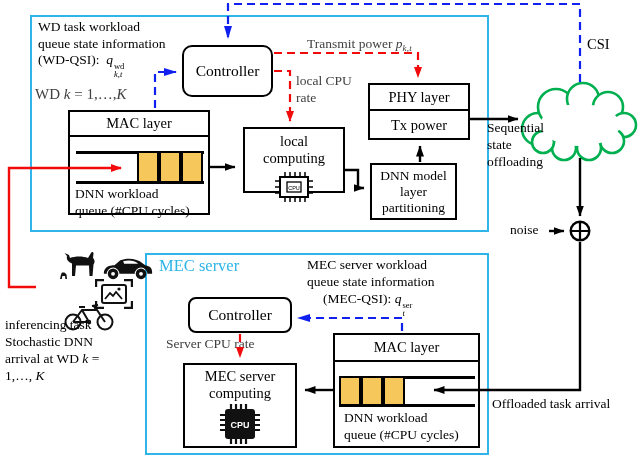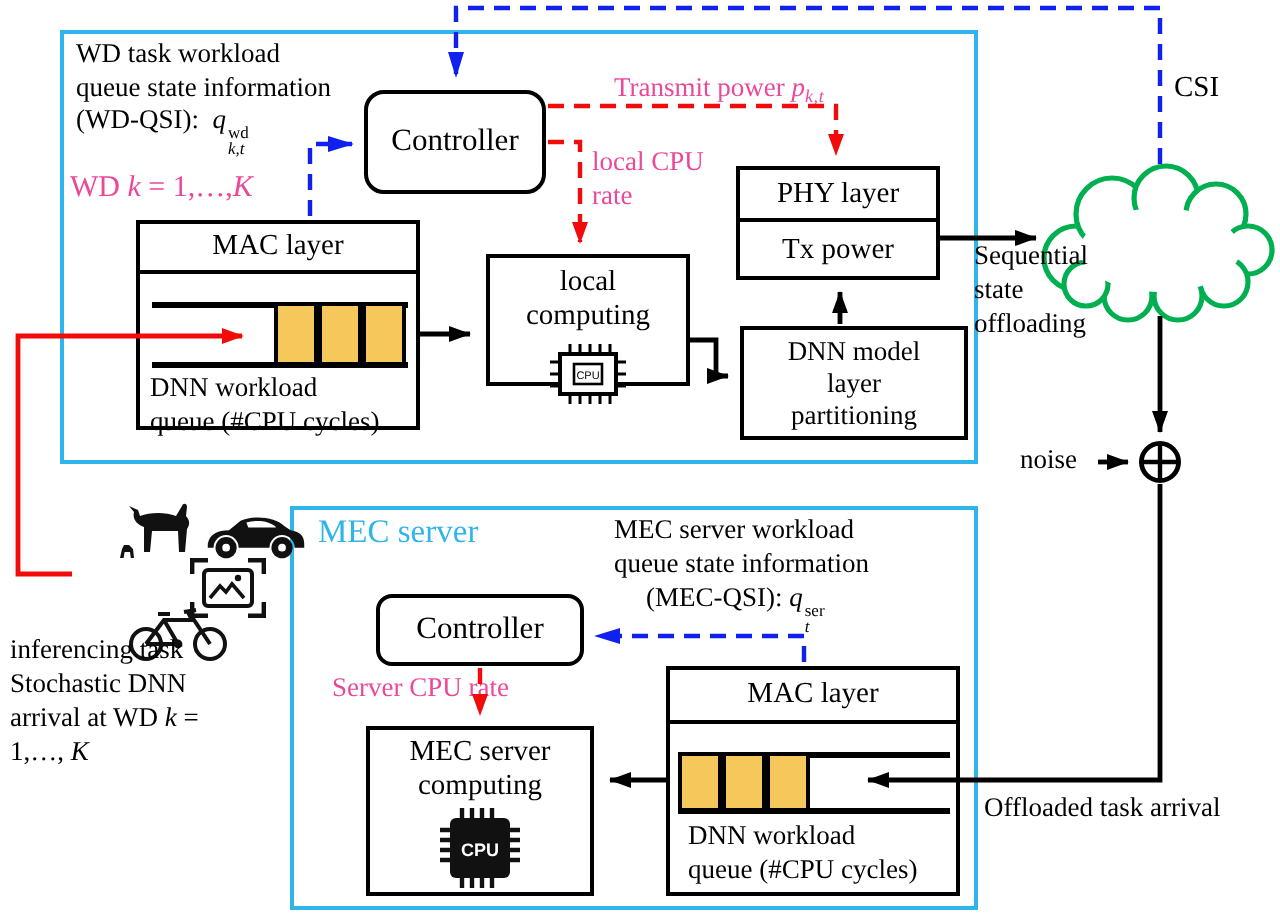--- a/index.html
+++ b/index.html
@@ -6,21 +6,21 @@
   .stage{position:relative;width:640px;height:458px;background:#fff;overflow:hidden;
          font-family:"Liberation Serif","DejaVu Serif",serif;color:#000;}
   .abs{position:absolute;}
   .boundary{position:absolute;border:2.2px solid #2FB5E9;background:transparent;}
   .box{position:absolute;border:2.2px solid #000;background:#fff;box-sizing:border-box;}
   .rbox{position:absolute;border:2.4px solid #000;border-radius:10px;background:#fff;box-sizing:border-box;
         display:flex;align-items:center;justify-content:center;}
   .ctr{display:flex;align-items:center;justify-content:center;text-align:center;}
   .t{position:absolute;font-size:13.5px;line-height:16.5px;white-space:nowrap;}
   .t14{font-size:14.5px;}
-  .red{color:#ec4899;}
+  .red{color:#404040;}
   .cyan{color:#2FB5E9;}
   .it{font-style:italic;}
   .sub{font-size:9px;font-style:italic;vertical-align:-3px;letter-spacing:.3px;}
   .supsub{display:inline-flex;flex-direction:column;align-items:flex-start;font-size:8.5px;
           line-height:8px;vertical-align:-5px;margin-left:1px;}
   .supsub .ss2{font-style:italic;}
   .qline{position:absolute;background:#000;height:2.5px;}
   .qcell{position:absolute;background:#F6C85C;border:2.2px solid #000;box-sizing:border-box;}
   svg{display:block;}
   .overlay{position:absolute;left:0;top:0;pointer-events:none;}
@@ -75,21 +75,21 @@
     <svg width="46" height="32" viewBox="0 0 46 32" style="margin:4px auto 0;">
       <g stroke="#000" stroke-width="1.5">
         <path d="M14,6V1 M19,6V1 M24,6V1 M29,6V1 M34,6V1 M14,26v5 M19,26v5 M24,26v5 M29,26v5 M34,26v5 M9,10H4 M9,16H4 M9,22H4 M37,10h5 M37,16h5 M37,22h5" fill="none"></path>
         <rect x="9" y="6" width="28" height="20" fill="#fff" stroke-width="2"></rect>
         <rect x="16" y="11" width="14" height="10" fill="#fff" stroke-width="1.3"></rect>
       </g>
       <text x="23" y="18.5" font-size="5.5" text-anchor="middle" font-family="Liberation Sans, sans-serif">CPU</text>
     </svg>
   </div>
 
-  <div class="box ctr" style="left:370px;top:163px;width:114px;height:57px;flex-direction:column;font-size:13.5px;line-height:16px;">
+  <div class="box ctr" style="left:370px;top:163px;width:87px;height:57px;flex-direction:column;font-size:13.5px;line-height:16px;">
     <div>DNN model</div>
       <div>layer</div>
       <div>partitioning</div>
   </div>
 
   <div class="box" style="left:368px;top:83px;width:102px;height:57px;">
     <div class="ctr t14" style="height:24px;border-bottom:2.2px solid #000;">
         <span>PHY layer</span>
       </div>
     <div class="ctr t14" style="height:28px;">

